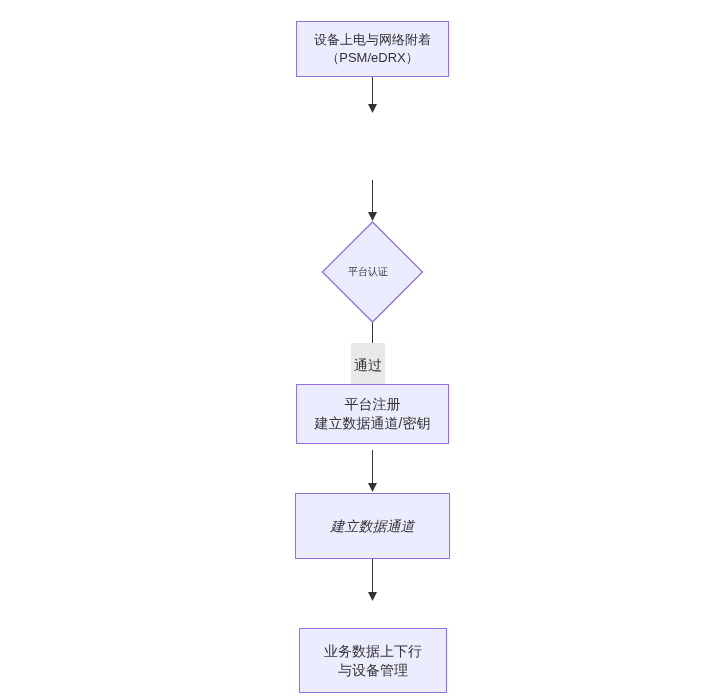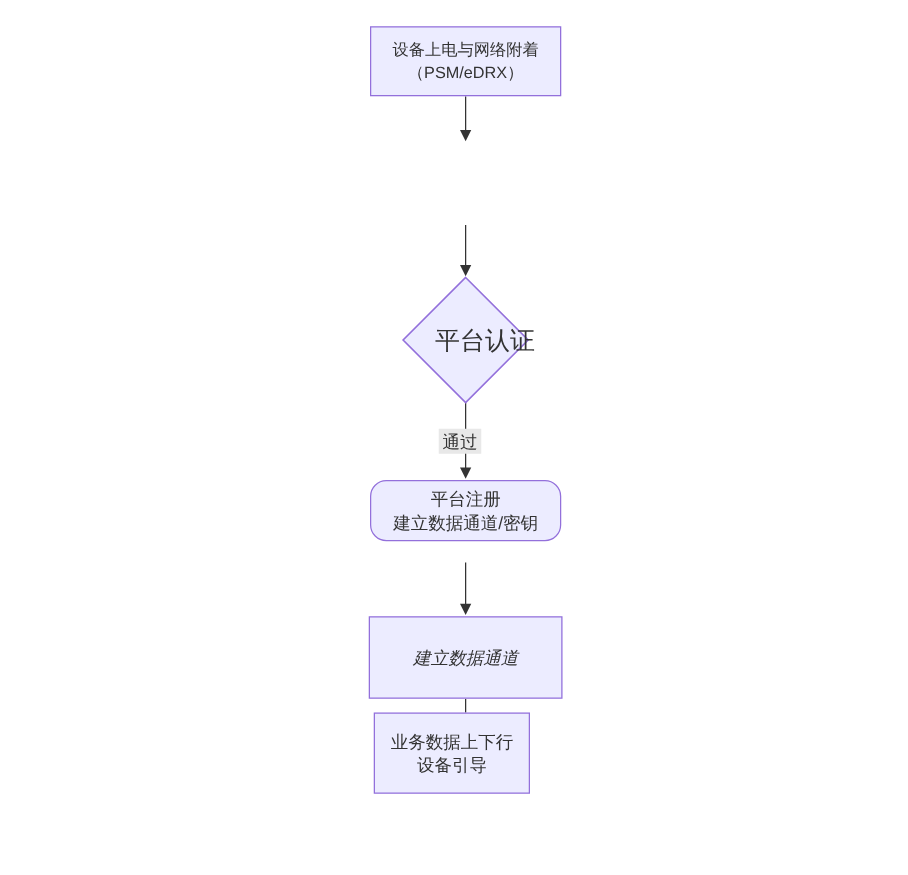--- a/index.html
+++ b/index.html
@@ -26,37 +26,37 @@
     background: var(--node-fill, #ECECFF);
     border: 1.3px solid var(--node-border, #9370DB);
     display: flex; flex-direction: column;
     align-items: center; justify-content: center;
     text-align: center;
     font-size: 14px; line-height: 19px;
     color: var(--text-color, #333333);
   }
   #node-power     { left: 296px; top: 21px;  width: 153px; height: 56px; font-size: 13px; line-height: 18px; }
   #node-bootstrap { left: 300px; top: 114px; width: 147px; height: 66px; }
-  #node-register  { left: 296px; top: 384px; width: 153px; height: 49px; border-radius: 13px; }
+  #node-register  { left: 296px; top: 384px; width: 153px; height: 60px; }
   #node-channel   { left: 295px; top: 493px; width: 155px; height: 66px; font-style: italic; }
-  #node-business  { left: 299px; top: 570px; width: 125px; height: 65px; }
+  #node-business  { left: 299px; top: 628px; width: 148px; height: 65px; }
 
   .diamond-label {
     position: absolute;
-    left: 338px; top: 222px; width: 100px; height: 100px;
+    left: 318px; top: 222px; width: 100px; height: 100px;
     display: flex; align-items: center; justify-content: center;
-    font-size: 20px; color: var(--text-color, #333333);
+    font-size: 10px; color: var(--text-color, #333333);
   }
 
   .edge-label {
     position: absolute;
     left: 351px; top: 343px;
     background: var(--edge-label-bg, #e8e8e8);
     font-size: 14px; line-height: 20px;
-    padding: 0 3px;
+    padding: 12px 3px;
     color: var(--text-color, #333333);
     text-align: center;
   }
 </style>
 </head>
 <body style="background: rgb(255, 255, 255);">
 
 <div class="canvas">
 
   <svg class="edges" width="726" height="700" viewBox="0 0 726 700">
@@ -97,16 +97,16 @@
     <div class="line">平台注册</div>
     <div class="line">建立数据通道/密钥</div>
   </div>
 
   <div class="node" id="node-channel">
     <div class="line">建立数据通道</div>
   </div>
 
   <div class="node" id="node-business">
     <div class="line">业务数据上下行</div>
-    <div class="line">设备引导</div>
+    <div class="line">与设备管理</div>
   </div>
 
 </div>
 
 </body></html>

